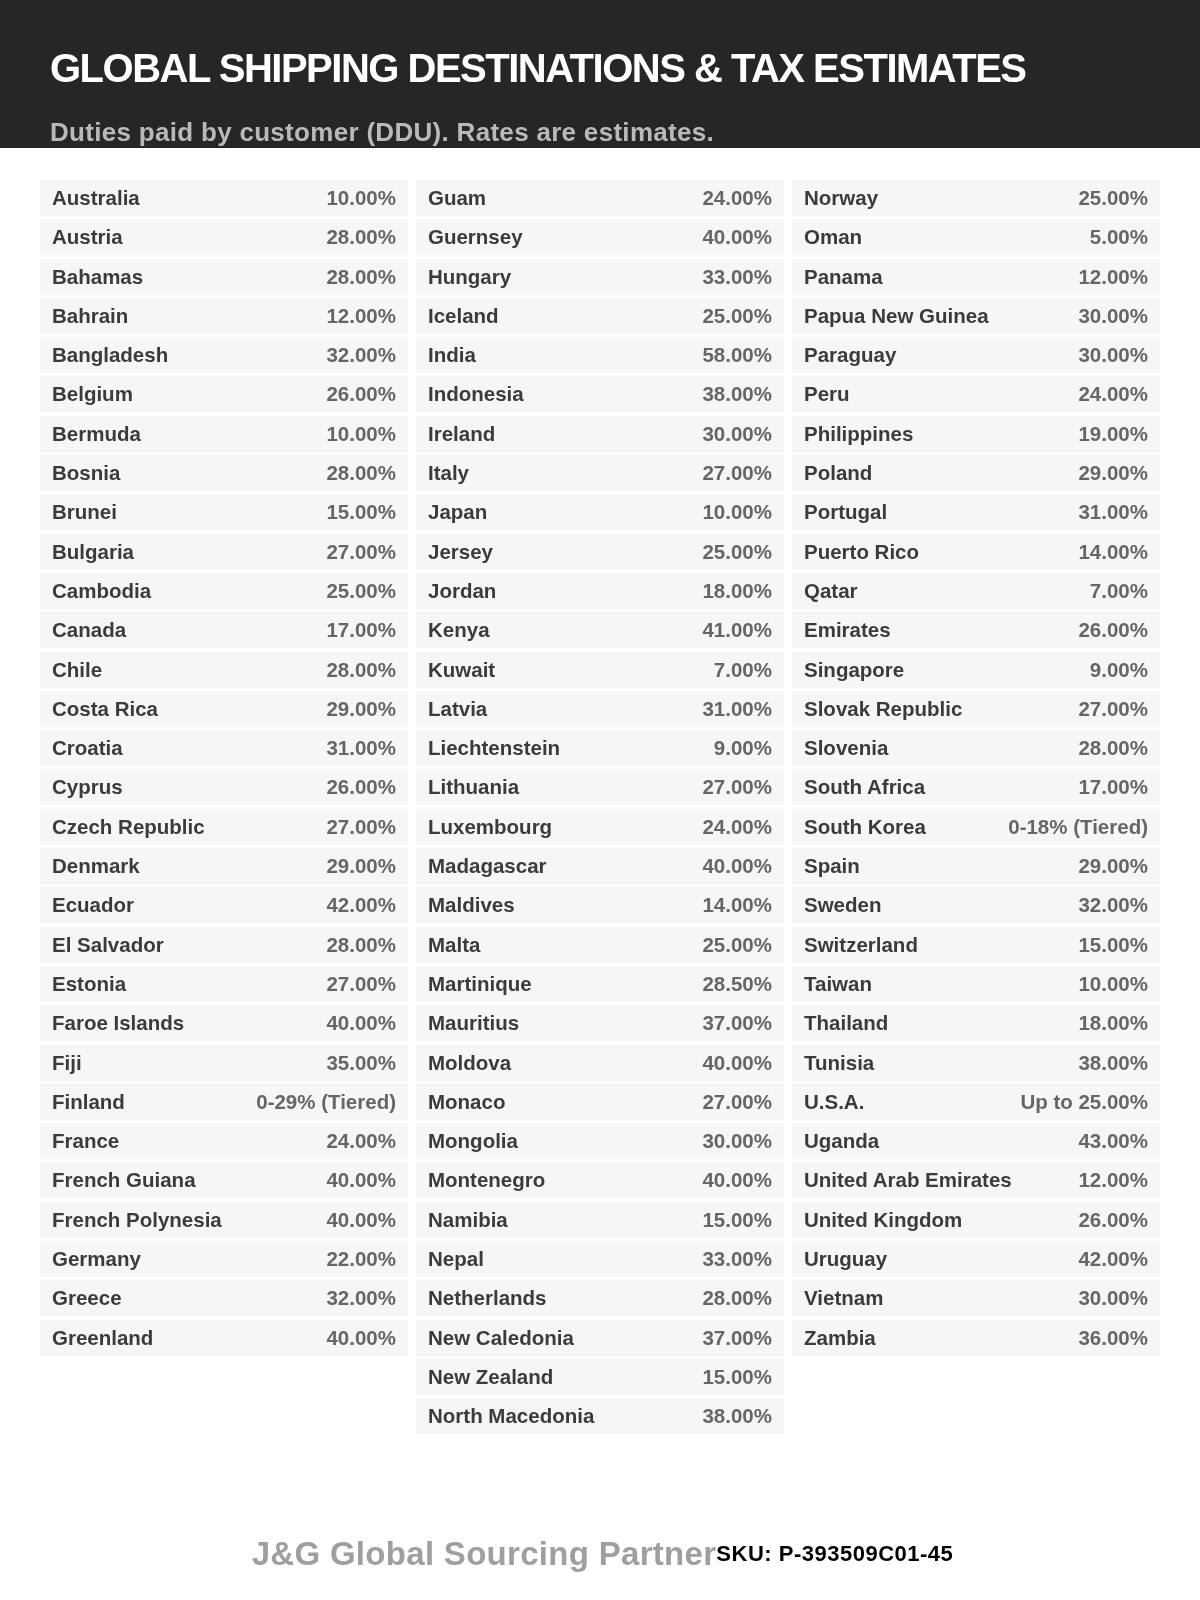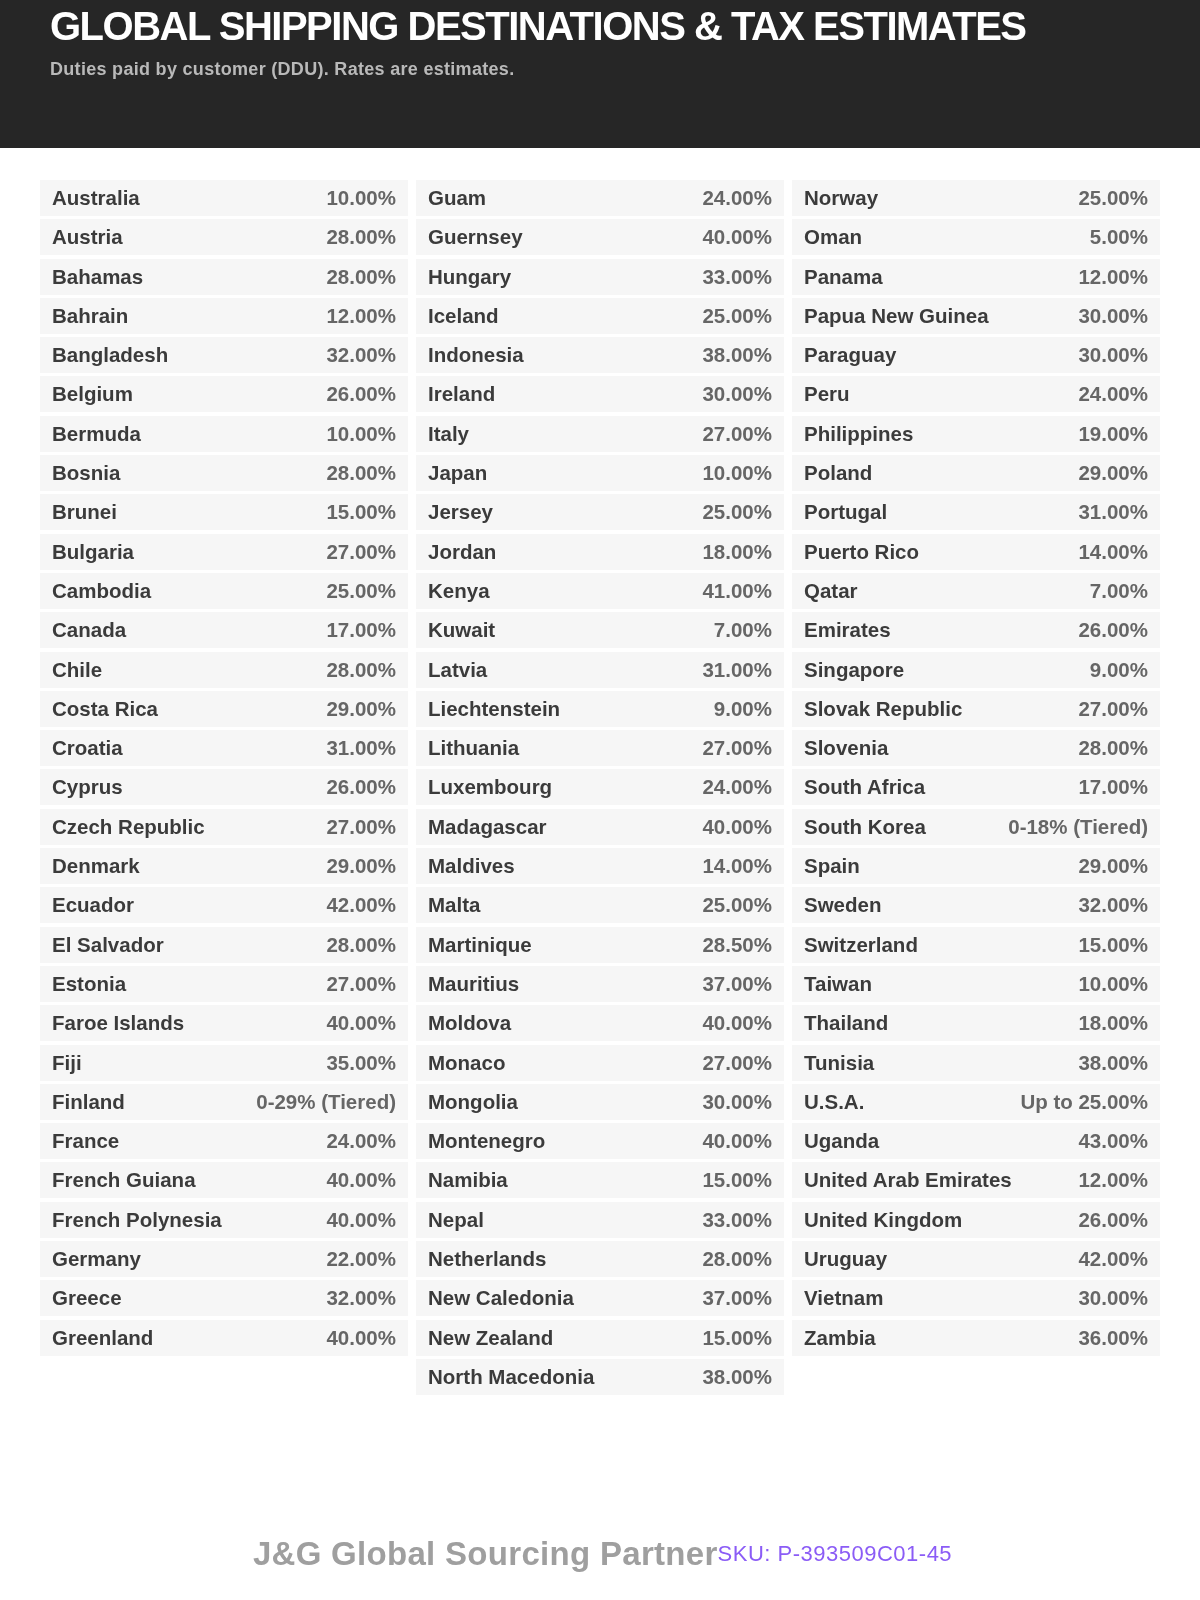--- a/index.html
+++ b/index.html
@@ -1,37 +1,37 @@
 <!DOCTYPE html>
 <html><head>
 <meta charset="utf-8">
 <style>
   html,body{margin:0;padding:0;background:#ffffff;}
   body{width:1200px;height:1600px;font-family:"Liberation Sans",sans-serif;-webkit-font-smoothing:antialiased;}
   .page{position:relative;width:1200px;height:1600px;background:#ffffff;overflow:hidden;}
 
   
   .header{box-sizing:border-box;width:1200px;height:148px;background:#262626;
-          padding:0 50px;display:flex;flex-direction:column;justify-content:flex-start;}
+          padding:0 50px;display:flex;flex-direction:column;justify-content:flex-end;gap:16px;}
   .title{margin:4px 0 0;color:#ffffff;font-size:40px;font-weight:bold;letter-spacing:-1.5px;white-space:nowrap;}
-  .subtitle{margin:10px 0 0;color:#b9b9b9;font-size:18px;font-weight:bold;letter-spacing:0.3px;white-space:nowrap;}
+  .subtitle{margin:10px 0 0;color:#b9b9b9;font-size:26px;font-weight:bold;letter-spacing:0.3px;white-space:nowrap;}
 
   
   .grid{margin:32px 40px 0;display:grid;grid-template-columns:1fr 1fr 1fr;column-gap:8px;align-content:start;}
   .col{min-width:0;}
   .row{box-sizing:border-box;height:36px;margin-bottom:3.3px;background:#f6f6f6;
        display:flex;align-items:center;justify-content:space-between;padding:0 12px;}
   .country{color:#3b3b3b;font-size:20.5px;font-weight:bold;white-space:nowrap;}
   .rate{color:#666666;font-size:20.5px;font-weight:bold;white-space:nowrap;margin-left:8px;}
 
   
   .footer{position:absolute;left:50px;right:45px;top:1535px;
           display:flex;justify-content:center;align-items:center;}
   .brand{color:#9f9f9f;font-size:33px;font-weight:bold;letter-spacing:0.3px;}
-  .sku{color:#8b5cf6;font-size:22px;font-weight:normal;letter-spacing:0.5px;}
+  .sku{color:#000000;font-size:22px;font-weight:bold;letter-spacing:0.5px;}
 </style>
 </head>
 <body>
 
 <div class="page">
 
   <header class="header">
     <h1 class="title">GLOBAL SHIPPING DESTINATIONS &amp; TAX ESTIMATES</h1>
     <p class="subtitle">Duties paid by customer (DDU). Rates are estimates.</p>
   </header>
@@ -170,20 +170,24 @@
         </div>
         <div class="row">
           <span class="country">Hungary</span>
           <span class="rate">33.00%</span>
         </div>
         <div class="row">
           <span class="country">Iceland</span>
           <span class="rate">25.00%</span>
         </div>
         <div class="row">
+          <span class="country">India</span>
+          <span class="rate">58.00%</span>
+        </div>
+        <div class="row">
           <span class="country">Indonesia</span>
           <span class="rate">38.00%</span>
         </div>
         <div class="row">
           <span class="country">Ireland</span>
           <span class="rate">30.00%</span>
         </div>
         <div class="row">
           <span class="country">Italy</span>
           <span class="rate">27.00%</span>

